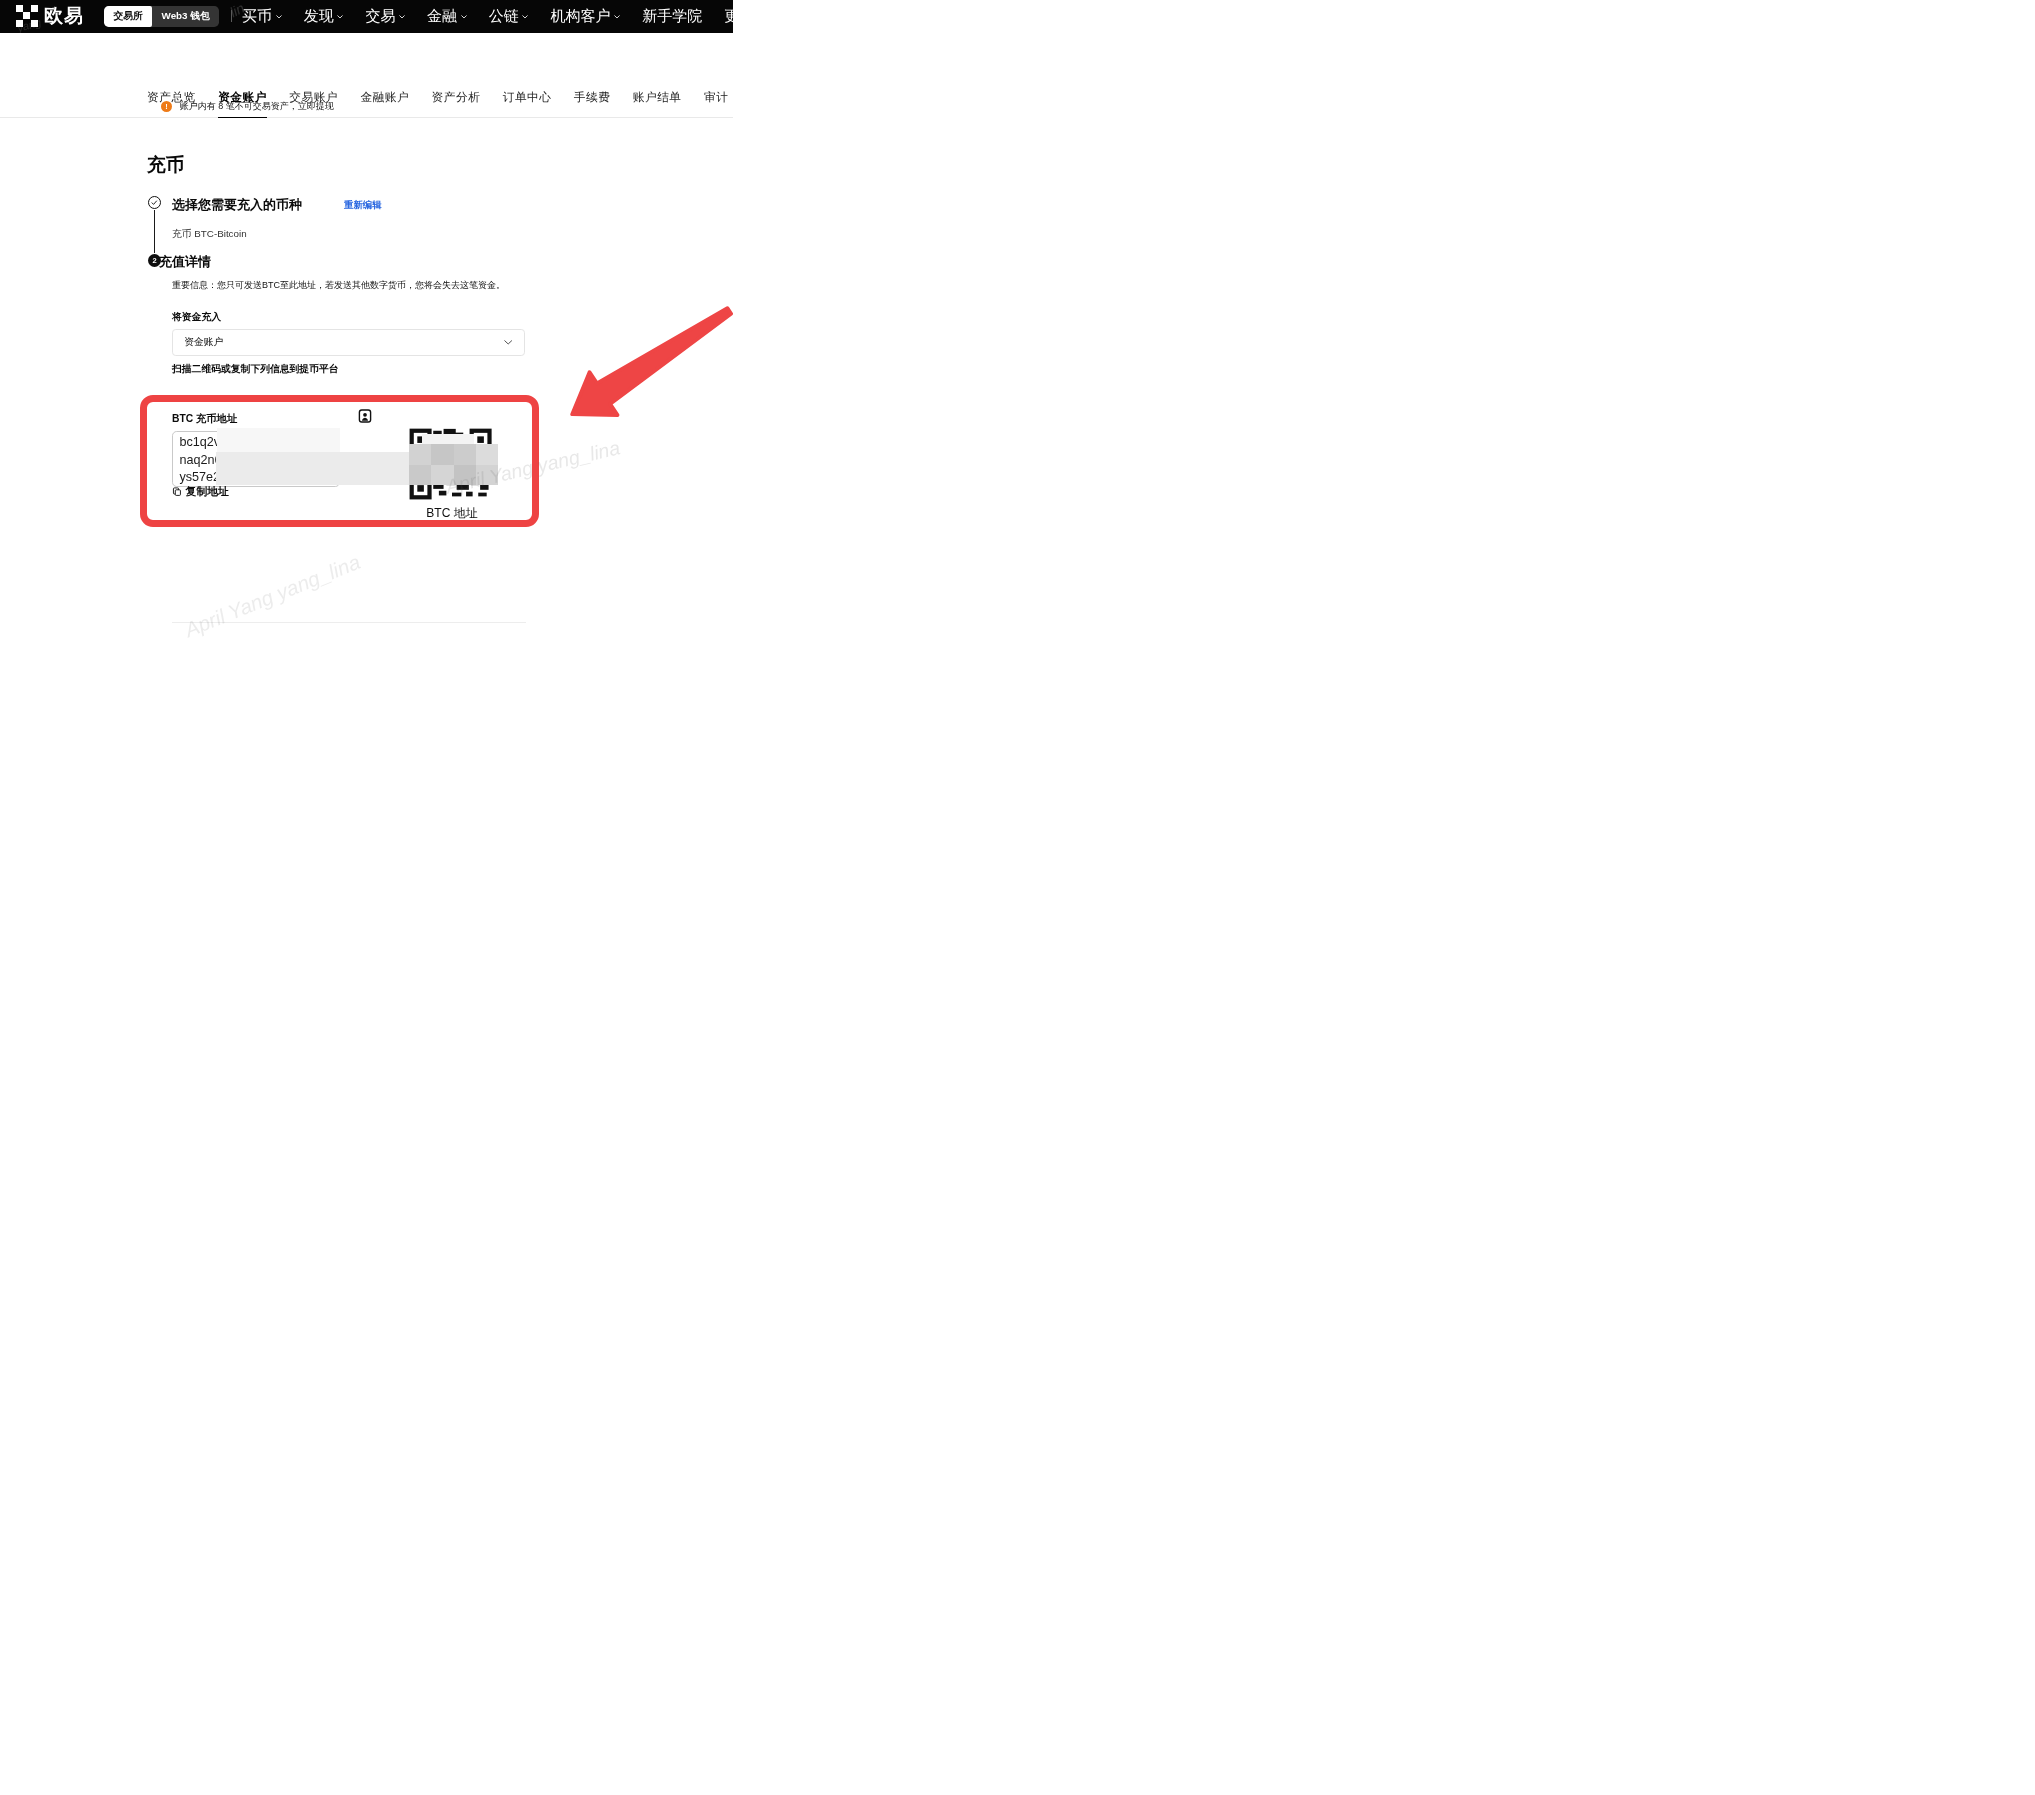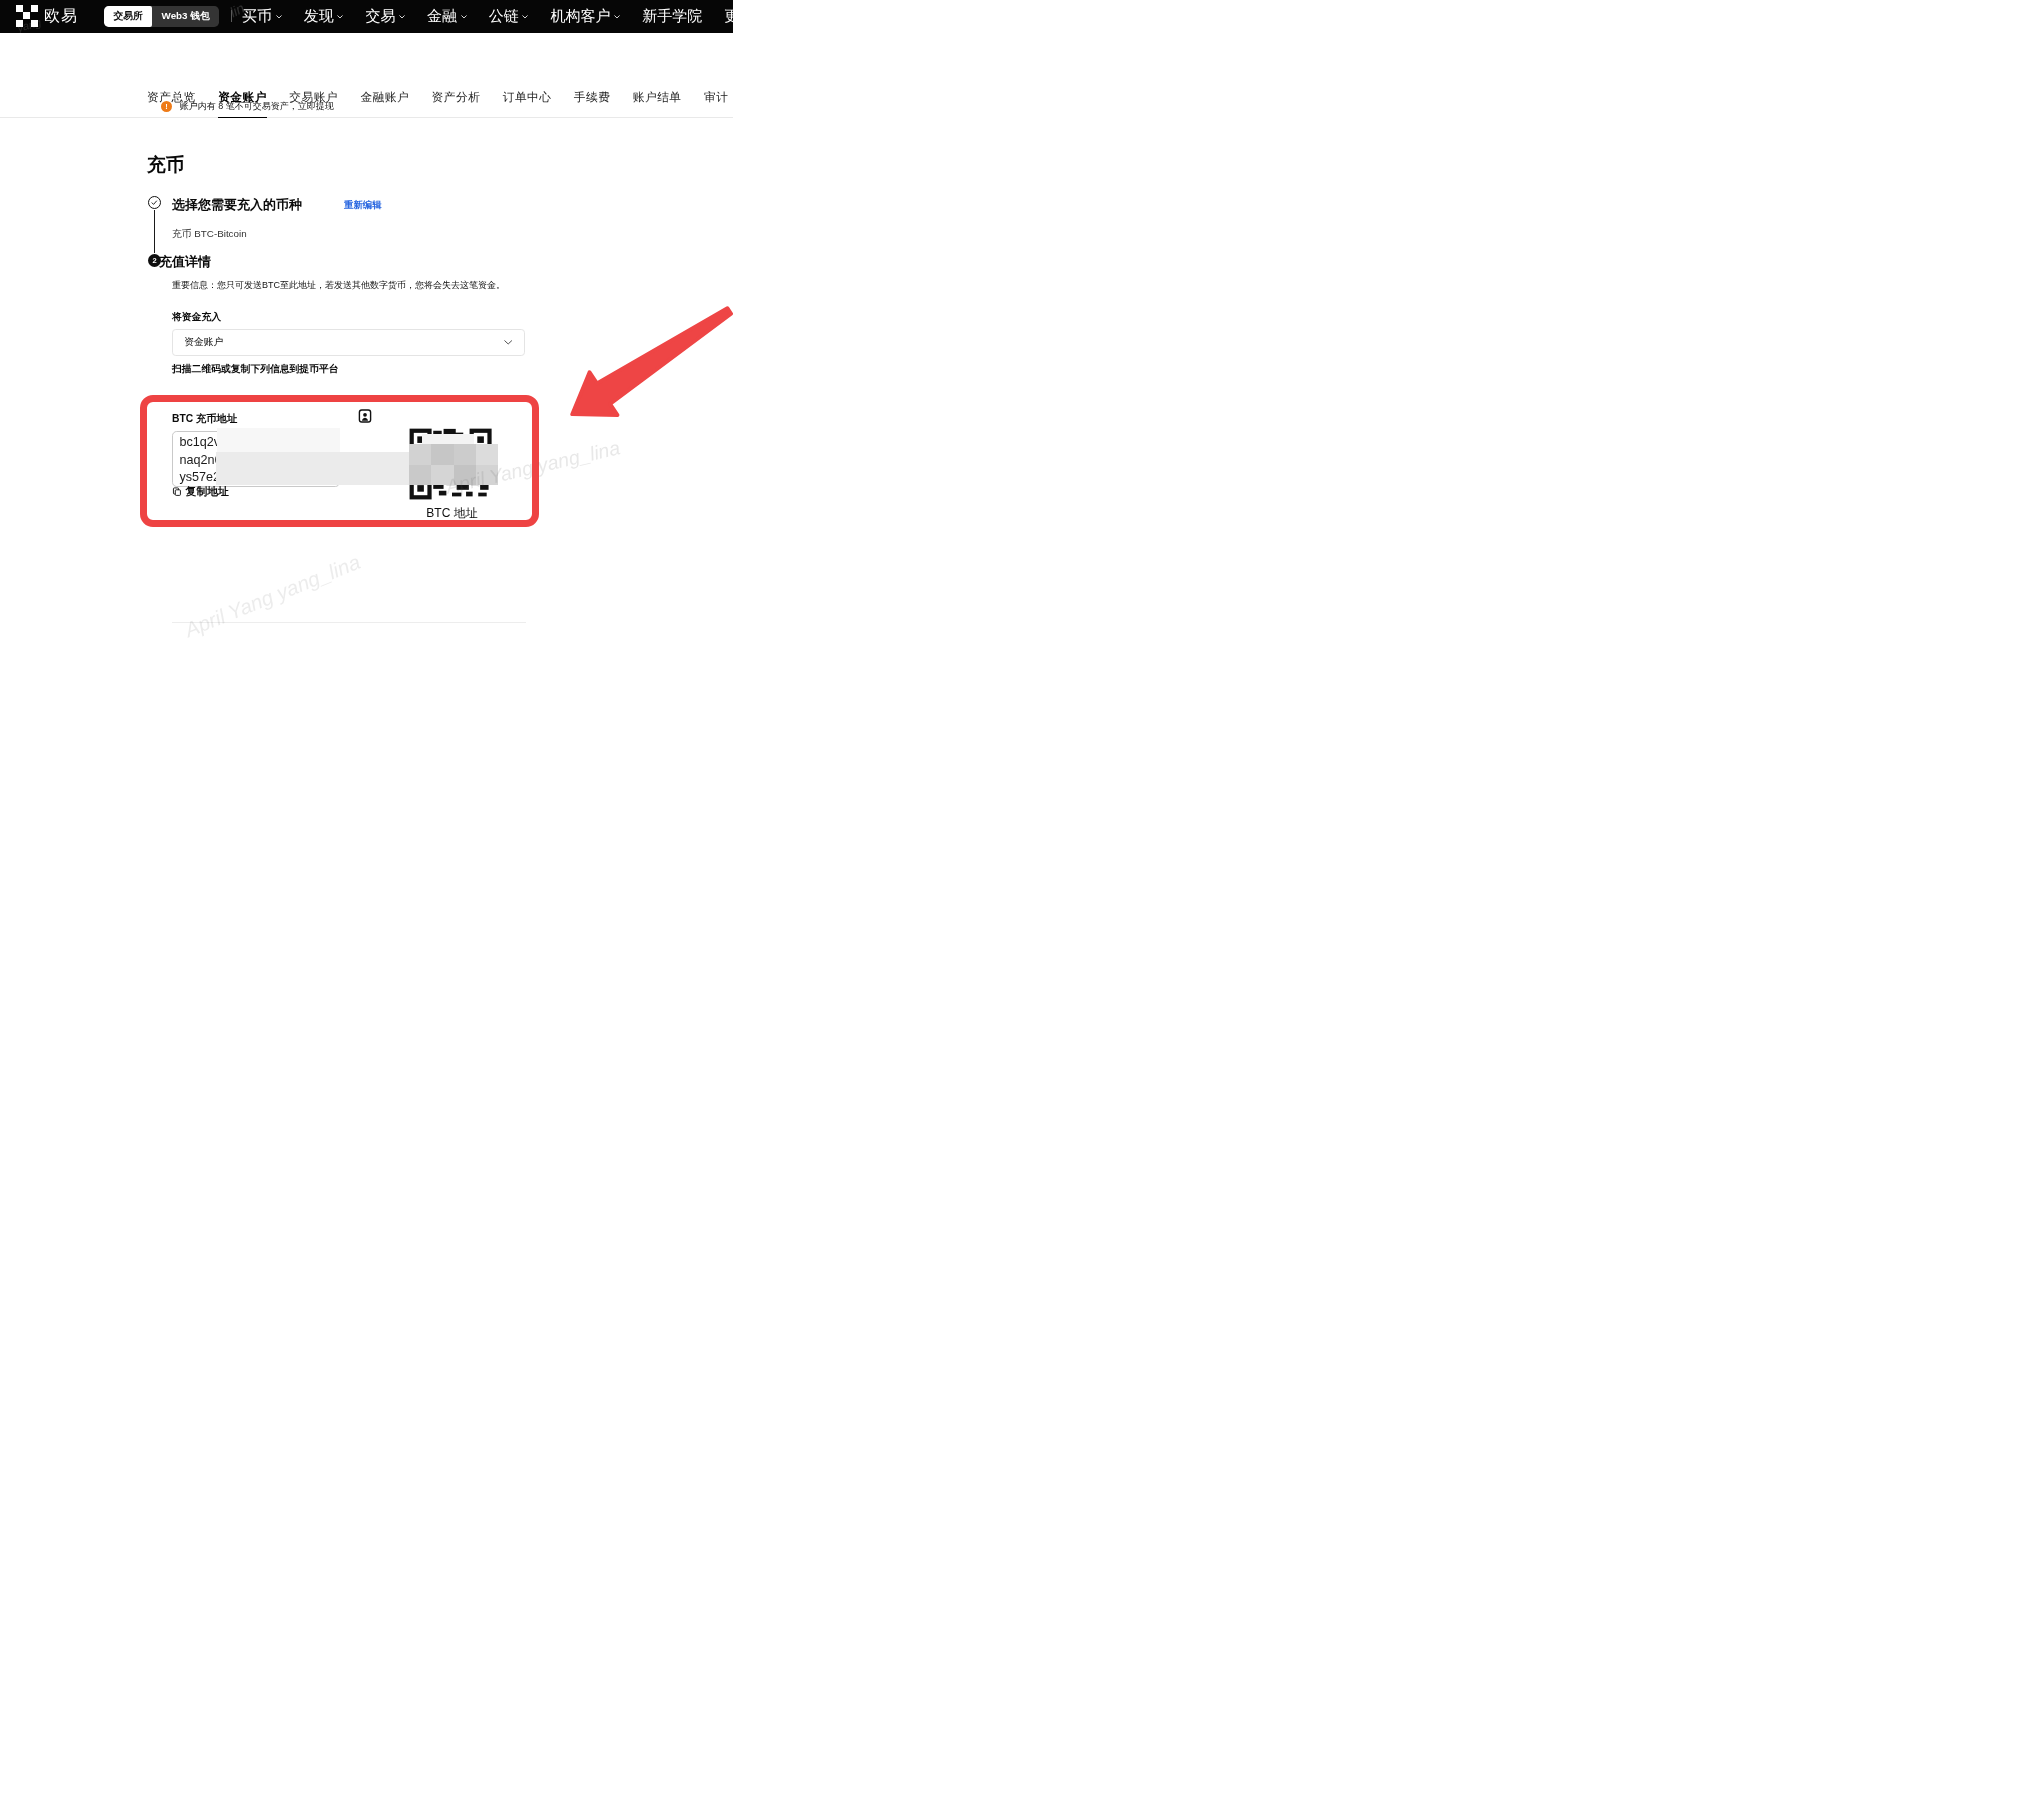--- a/index.html
+++ b/index.html
@@ -4,21 +4,21 @@
 <style>
   html,body{margin:0;padding:0;background:#fff;}
   #page{position:relative;width:733px;height:647px;overflow:hidden;background:#fff;
         font-family:"Liberation Sans","DejaVu Sans",sans-serif;color:#111;}
 
   
   .topnav{position:absolute;left:0;top:0;width:733px;height:33px;background:#060606;}
   .logo{position:absolute;left:16px;top:5.1px;display:flex;align-items:center;gap:6.5px;cursor:pointer;}
   .logo-grid{width:21.5px;height:21.5px;display:grid;grid-template-columns:repeat(3,1fr);grid-template-rows:repeat(3,1fr);gap:0.5px;}
   .logo-grid .on{background:#fff;}
-  .logo-text{color:#fff;font-size:16px;font-weight:normal;letter-spacing:0.9px;line-height:21.5px;}
+  .logo-text{color:#fff;font-size:19px;font-weight:bold;letter-spacing:0.9px;line-height:21.5px;}
   .toggle{position:absolute;left:104px;top:5.6px;height:21.5px;background:#343434;border-radius:4.7px;display:flex;overflow:hidden;}
   .toggle-btn{height:21.5px;display:flex;align-items:center;padding:0 9.4px;font-size:9.8px;font-weight:bold;cursor:pointer;}
   .toggle-btn.active{background:#fff;color:#0c0c0c;border-radius:2px;}
   .toggle-btn.inactive{color:#fff;}
   .nav-divider{position:absolute;left:231px;top:10.3px;width:0.5px;height:12px;background:#5a5a5a;}
   .menu{position:absolute;left:242px;top:0;height:33px;display:flex;align-items:center;gap:22px;}
   .menu-item{display:flex;align-items:center;gap:3.7px;color:#fff;font-size:15px;cursor:pointer;white-space:nowrap;}
 
   
   .subnav{position:absolute;left:0;top:33px;width:733px;height:41px;background:#fff;border-bottom:0.5px solid #e9e9e9;box-sizing:border-box;margin-top:44px;}

